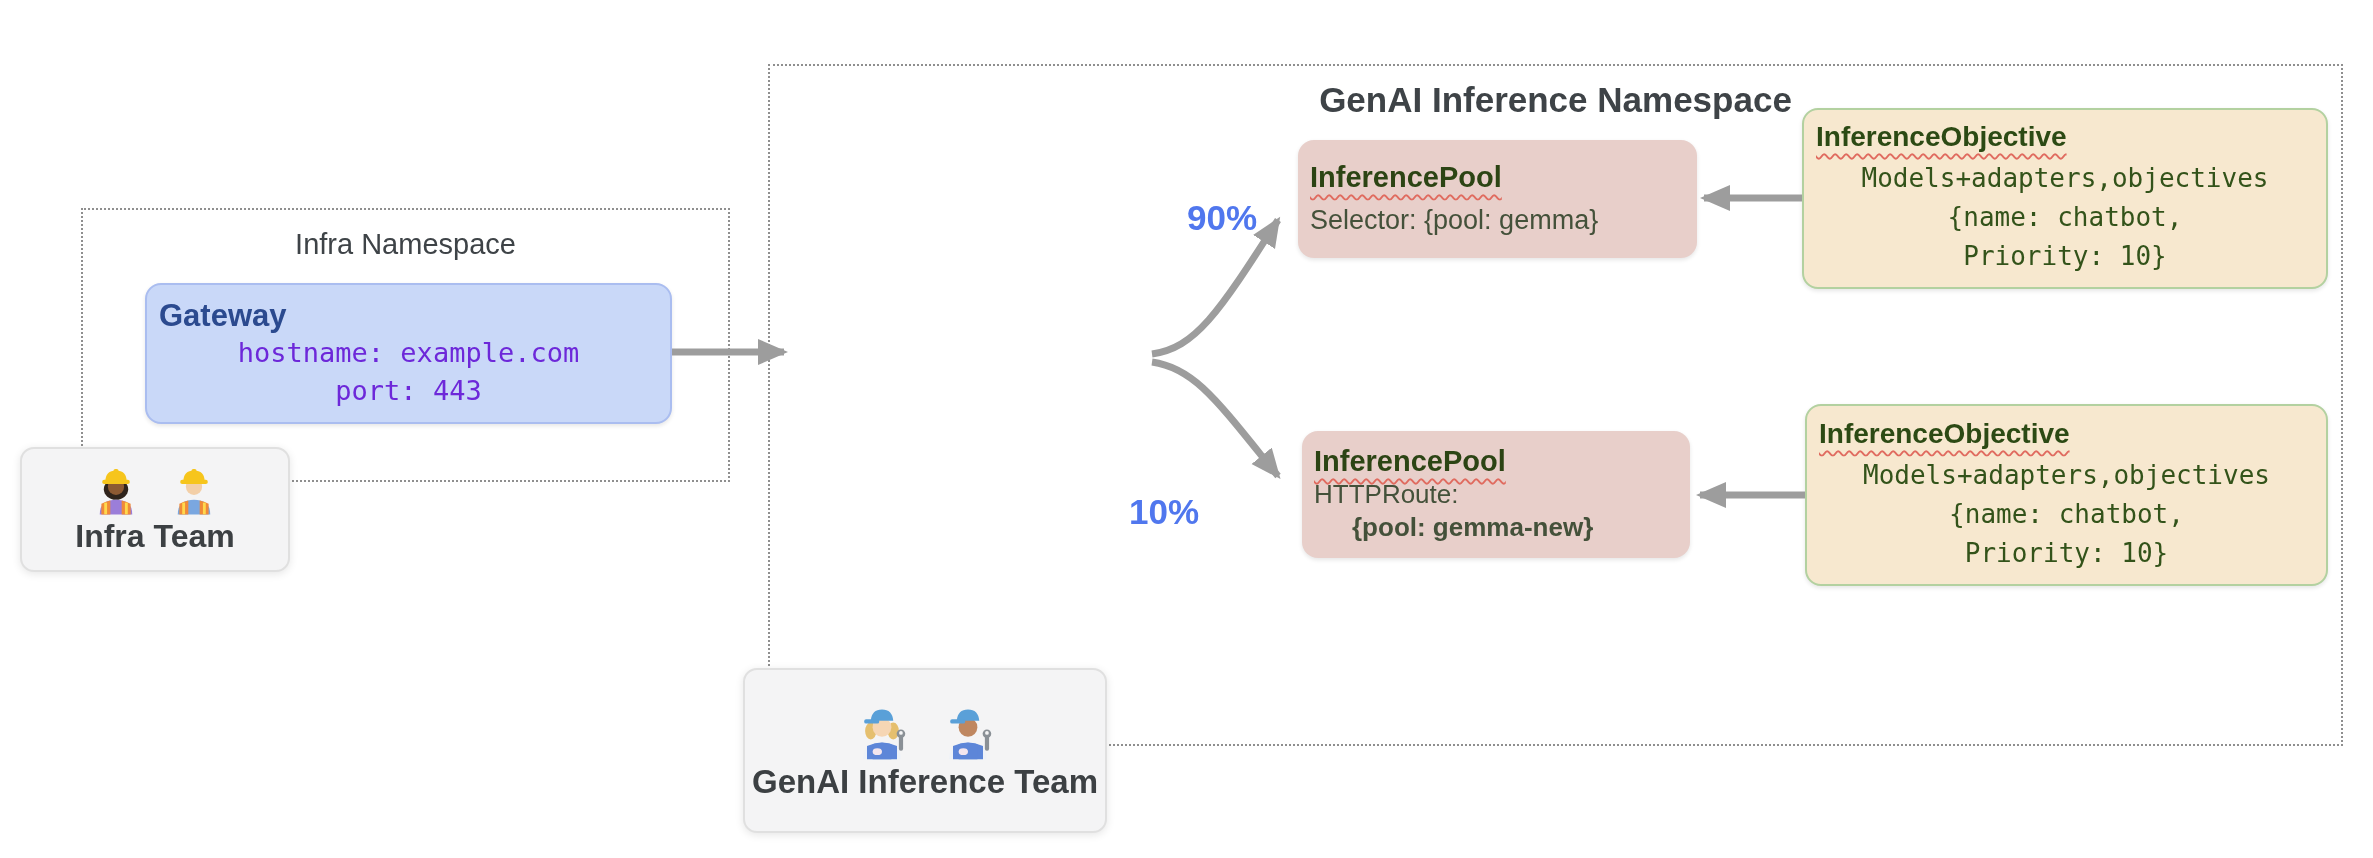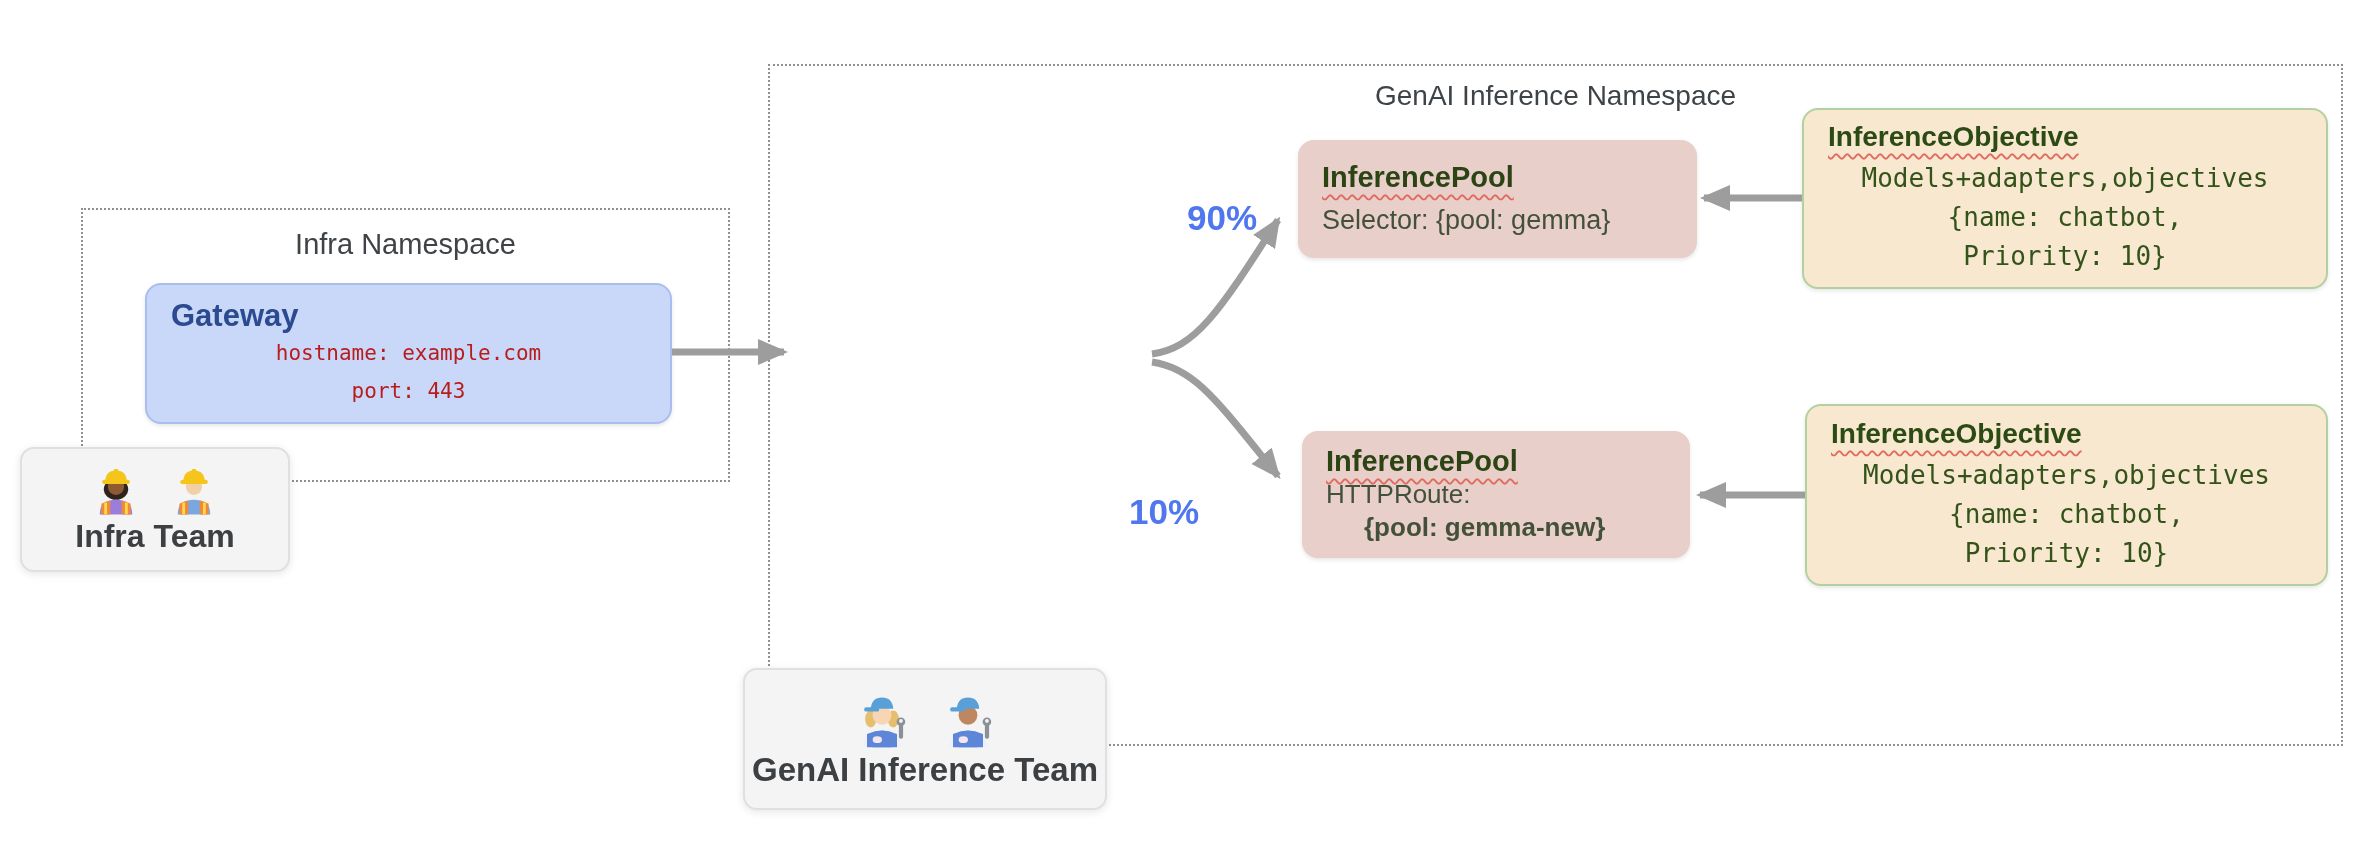--- a/index.html
+++ b/index.html
@@ -3,33 +3,33 @@
 <meta charset="utf-8">
 <style>
   html,body{margin:0;padding:0;background:#fff;}
   .canvas{position:relative;width:2373px;height:858px;background:#ffffff;
           font-family:"Liberation Sans",sans-serif;overflow:hidden;}
 
   
   .ns{position:absolute;border:2px dotted #8f8f8f;box-sizing:border-box;}
   .ns-label{position:absolute;text-align:center;color:#3e4347;}
   .ns-label.infra{left:81px;top:228px;width:649px;font-size:29px;font-weight:400;}
-  .ns-label.genai{left:768px;top:80px;width:1575px;font-size:28px;font-weight:400;}
+  .ns-label.genai{left:768px;top:80px;width:1575px;font-size:35px;font-weight:700;}
 
   
   .node{position:absolute;box-sizing:border-box;border-radius:16px;
-        padding:14px 24px;display:flex;flex-direction:column;justify-content:center;
+        padding:14px 12px;display:flex;flex-direction:column;justify-content:center;
         box-shadow:0 2px 4px rgba(0,0,0,.10);}
   .node .title{font-weight:700;}
   .mono{font-family:"DejaVu Sans Mono",monospace;text-align:center;}
 
   .gateway{left:145px;top:283px;width:527px;height:141px;
            background:#c9d8f8;border:2px solid #aabdf0;}
   .gateway .title{font-size:31px;color:#2b4a8f;margin-bottom:0;}
-  .gateway .line{font-size:21px;color:#b91c1c;line-height:38px;}
+  .gateway .line{font-size:27px;color:#6d28d9;line-height:38px;}
 
   .httproute{left:790px;top:260px;width:360px;height:183px;
              background:#dfe9d7;border:2px solid #c3d5b2;}
   .httproute .title{font-size:29px;color:#26490f;margin-bottom:5px;}
   .httproute .line{font-size:25px;color:#2e5315;line-height:36px;}
 
   .pool{background:#e8cfca;border:none;}
   .pool-top{left:1298px;top:140px;width:399px;height:118px;}
   .pool-bottom{left:1302px;top:431px;width:388px;height:127px;padding-top:10px;padding-bottom:10px;}
   .pool .title{font-size:29px;color:#2c4414;}
@@ -48,21 +48,21 @@
   .squiggle{display:inline;align-self:flex-start;text-decoration-line:underline;
             text-decoration-style:wavy;text-decoration-color:#e06b5f;
             text-decoration-thickness:2px;text-underline-offset:7px;}
 
   
   .team{position:absolute;box-sizing:border-box;background:#f4f4f5;
         border:2px solid #e0e0e0;border-radius:14px;
         box-shadow:0 2px 8px rgba(0,0,0,.10);
         display:flex;flex-direction:column;align-items:center;justify-content:center;}
   .team-infra{left:20px;top:447px;width:270px;height:125px;}
-  .team-genai{left:743px;top:668px;width:364px;height:142px;}
+  .team-genai{left:743px;top:668px;width:364px;height:165px;}
   .team .icons{display:flex;gap:26px;align-items:flex-end;}
   .team .tlabel{font-weight:700;color:#3c4043;margin-top:2px;}
   .team-infra .tlabel{font-size:32px;}
   .team-genai .tlabel{font-size:33px;}
 
   
   svg.arrows{position:absolute;left:0;top:0;pointer-events:none;}
   .edge{stroke:#9d9d9d;stroke-width:7;fill:none;}
 
   .pct{position:absolute;font-size:35px;font-weight:700;color:#5077ee;text-align:center;width:96px;}

